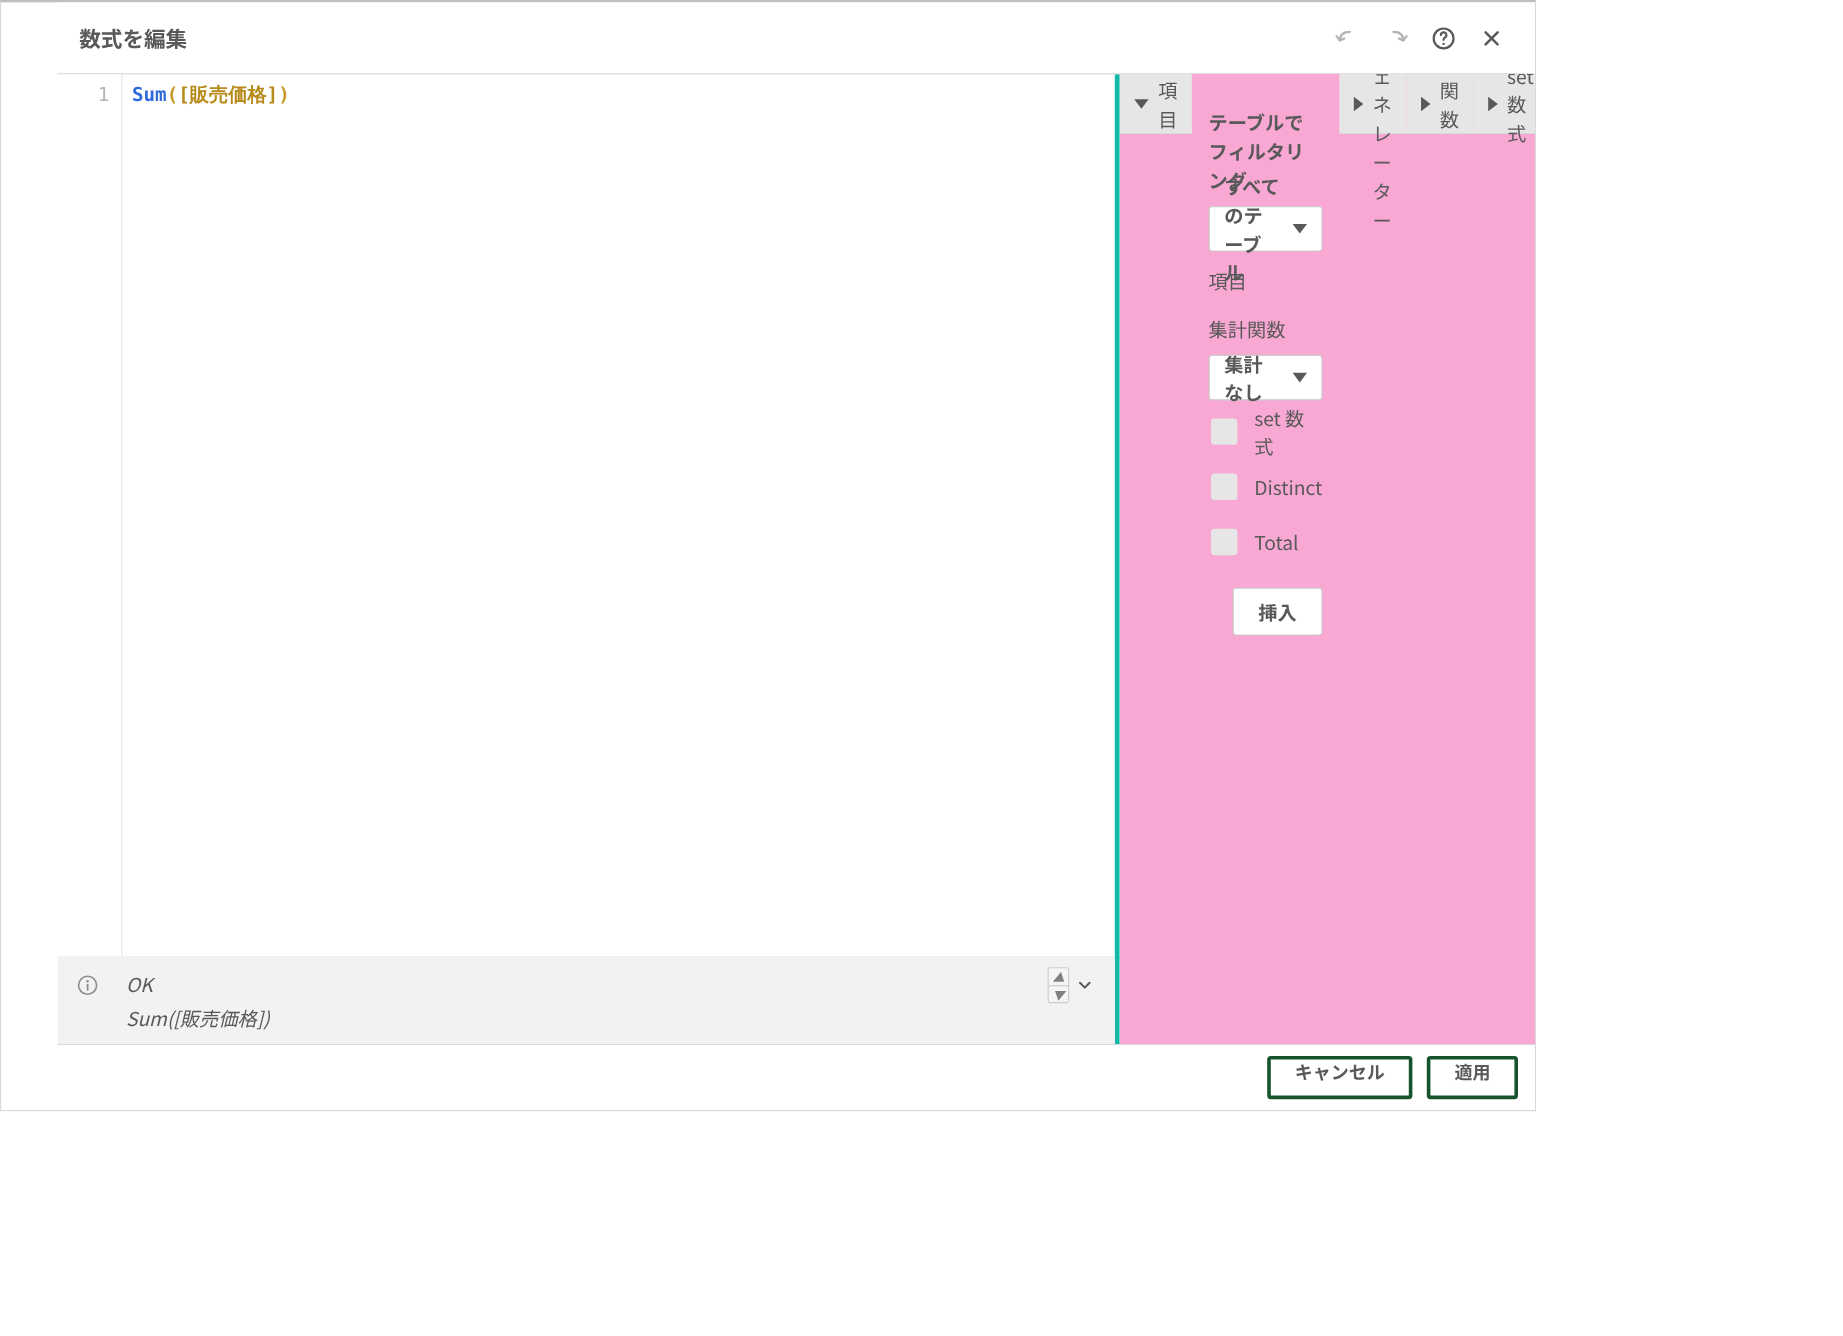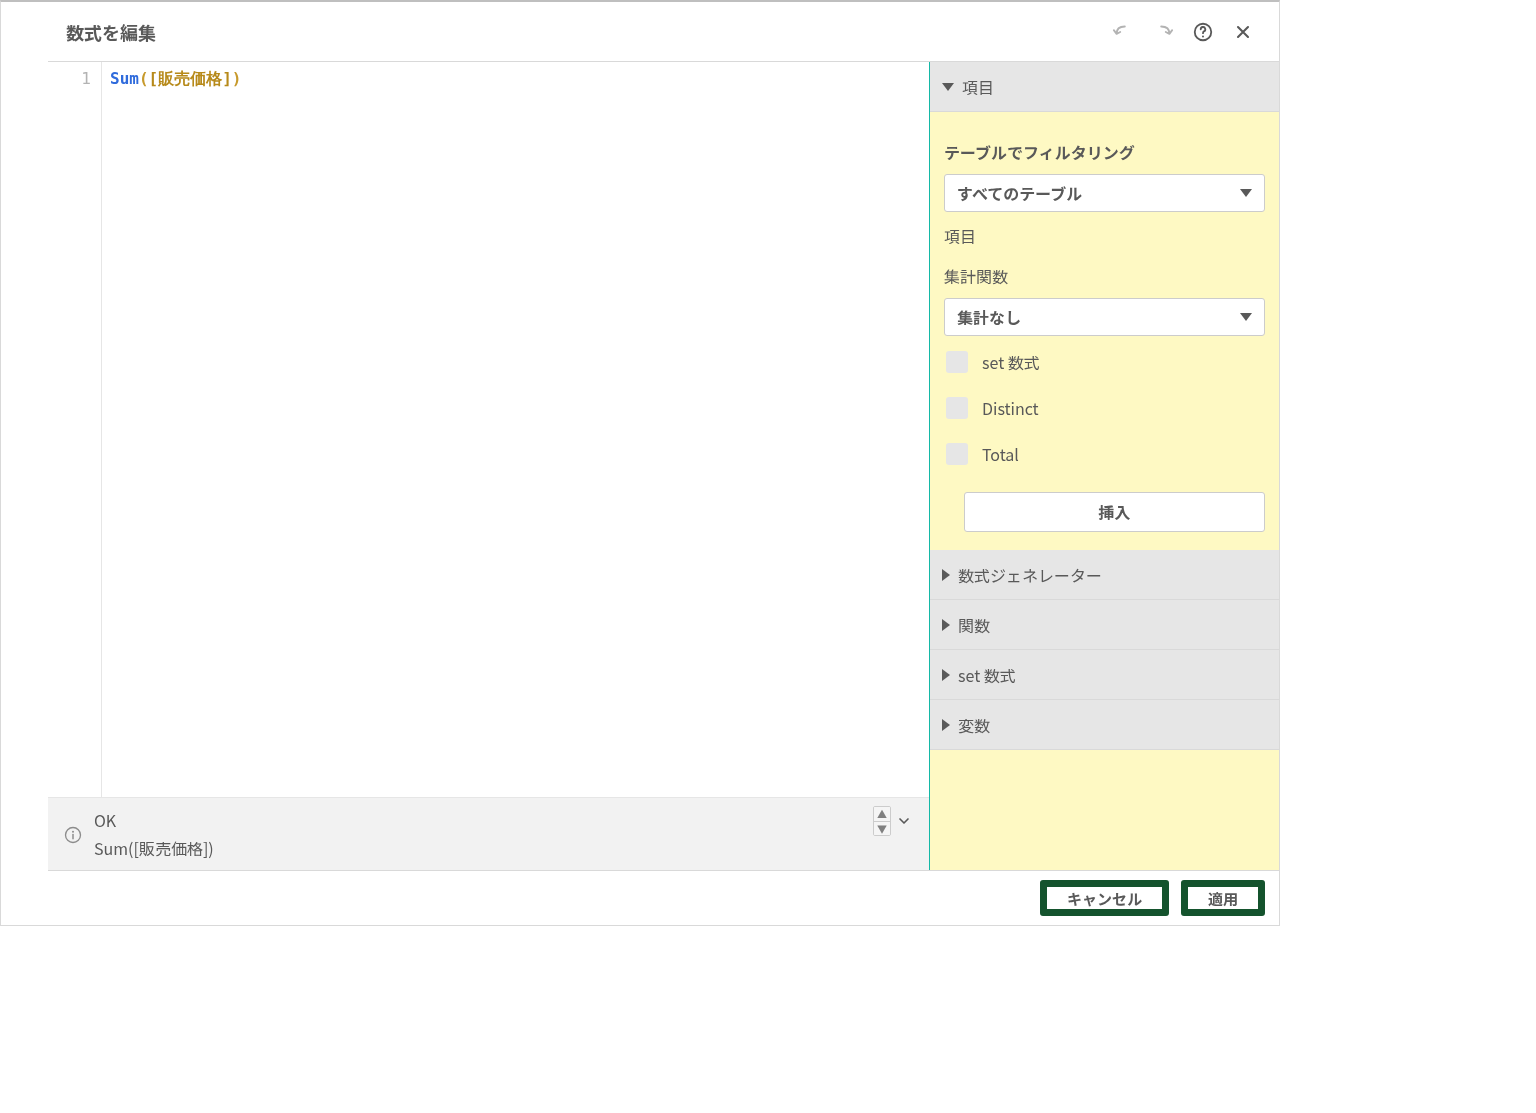--- a/index.html
+++ b/index.html
@@ -91,26 +91,27 @@
     white-space: pre;
     cursor: text;
   }
   .tok-func { color: #2f6bdc; font-weight: 700; }
   .tok-paren { color: #c79a2c; font-weight: 700; }
   .tok-field { color: #b78a1a; font-weight: 700; }
 
   
   .status-bar {
     display: flex;
-    align-items: center;
+    align-items: flex-start;
     padding: 10px 14px 10px 14px;
     background: #f2f2f2;
-    gap: 10px;
+    gap: 21px;
     min-height: 64px;
     position: relative;
+    font-style: italic;
   }
   .status-icon {
     width: 22px; height: 22px;
     color: #8c8c8c;
     display:flex; align-items:center; justify-content:center;
     margin-top: 2px;
   }
   .status-icon svg { width: 20px; height: 20px; }
   .status-text { flex: 1; display:flex; flex-direction: column; gap: 4px; }
   .status-ok { font-size: 16px; color: #595959; }
@@ -140,23 +141,23 @@
     width: 22px; height: 30px;
     display:flex; align-items:center; justify-content:center;
     color:#595959;
     cursor:pointer;
   }
   .expand-toggle svg { width:16px; height:16px; }
 
   
   .side-panel {
     width: 350px;
-    border-left: 1px solid #14b8a6;
-    display:flex; flex-direction:column;
-    background:#fef9c3;
+    border-left: 4px solid #14b8a6;
+    display:flex; flex-direction:row;
+    background:#f9a8d4;
     overflow-y: auto;
   }
   .acc-header {
     display:flex; align-items:center;
     height: 50px;
     padding: 0 12px;
     background: #e6e6e6;
     border-bottom: 1px solid #d9d9d9;
     cursor:pointer;
     gap: 8px;
@@ -237,27 +238,27 @@
   .dlg-footer {
     height: 54px;
     display:flex; align-items:center; justify-content:flex-end;
     gap: 12px;
     padding: 0 14px;
     background:#fff;
   }
   .btn {
     height: 36px;
     padding: 0 20px;
-    border: 7px solid #14532d;
+    border: 3px solid #14532d;
     border-radius: 3px;
     background:#fff;
     font-size: 15px;
     font-weight: 700;
     color:#595959;
-    display:flex; align-items:flex-end;
+    display:flex; align-items:flex-start;
     cursor:pointer;
   }
 </style>
 </head>
 <body>
 
 <div class="dialog">
 
   <div class="dlg-header">
     <div class="dlg-title">数式を編集</div>

